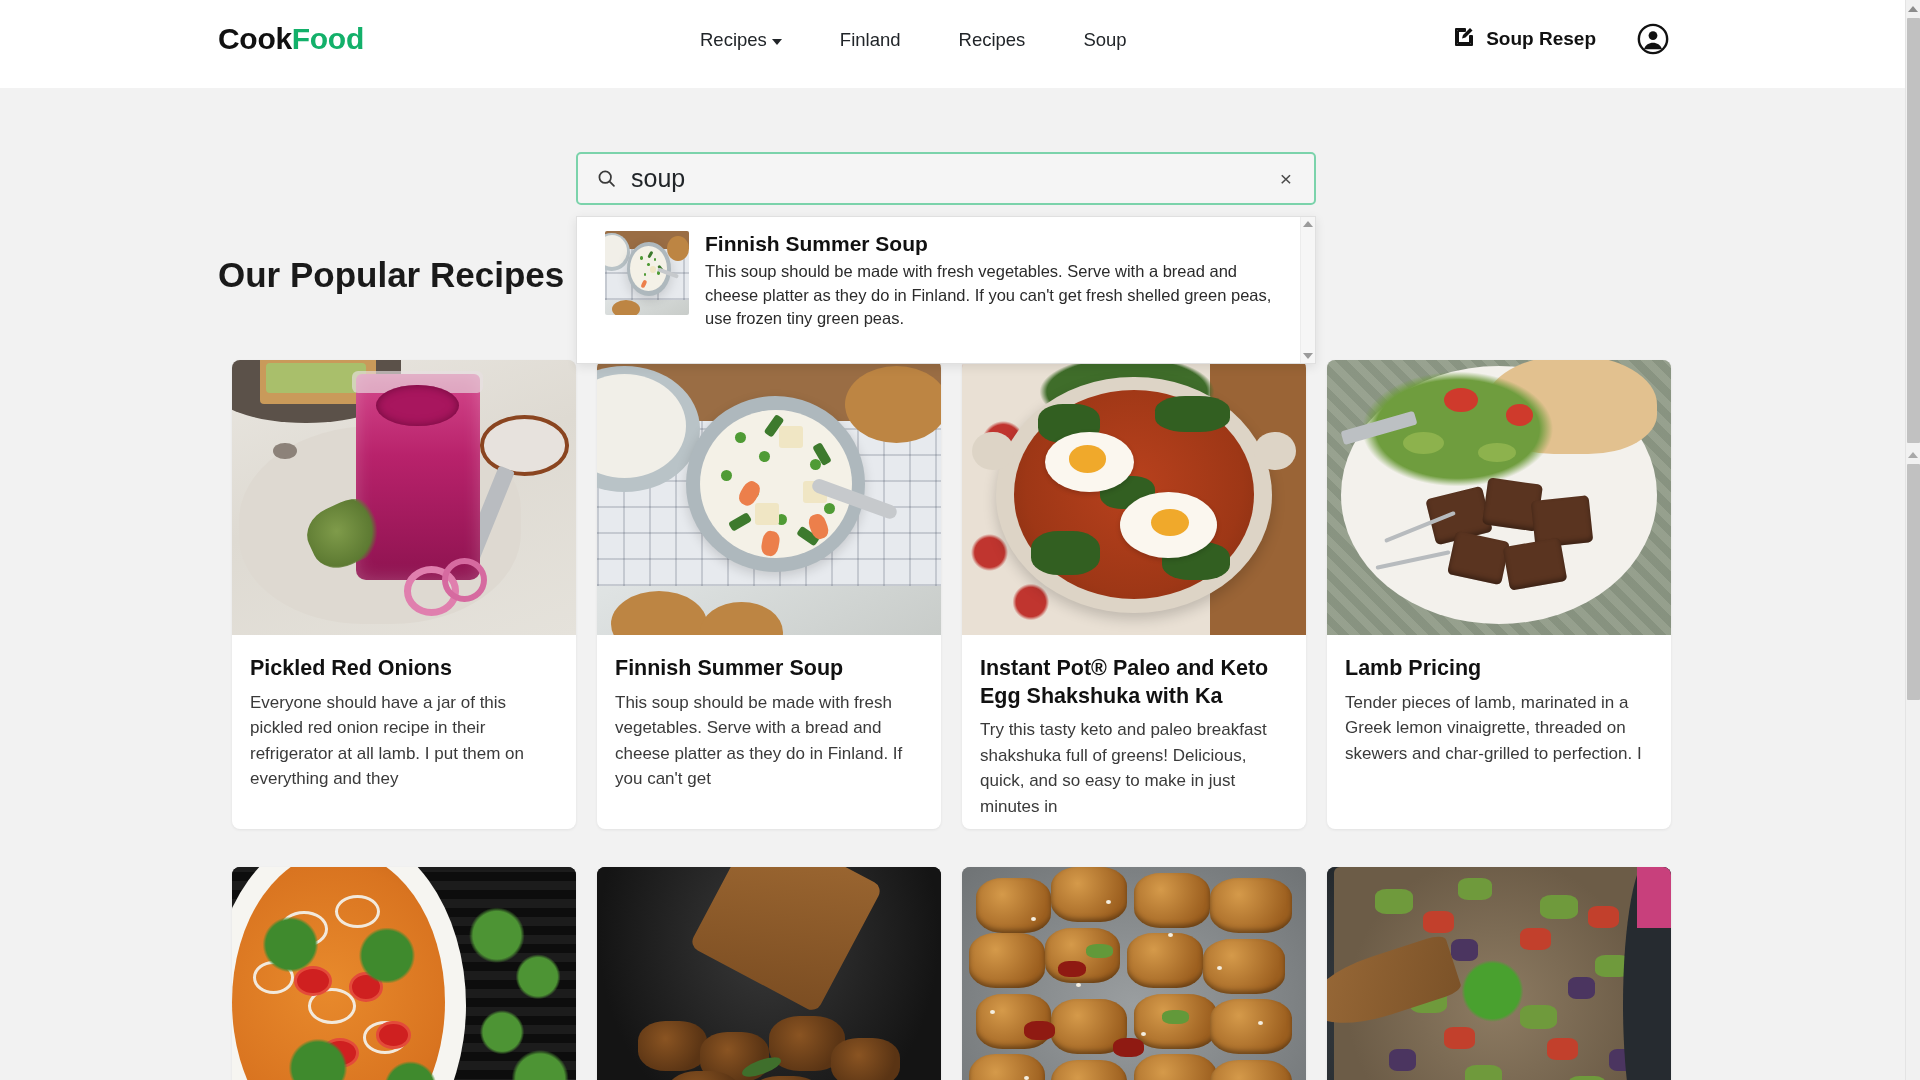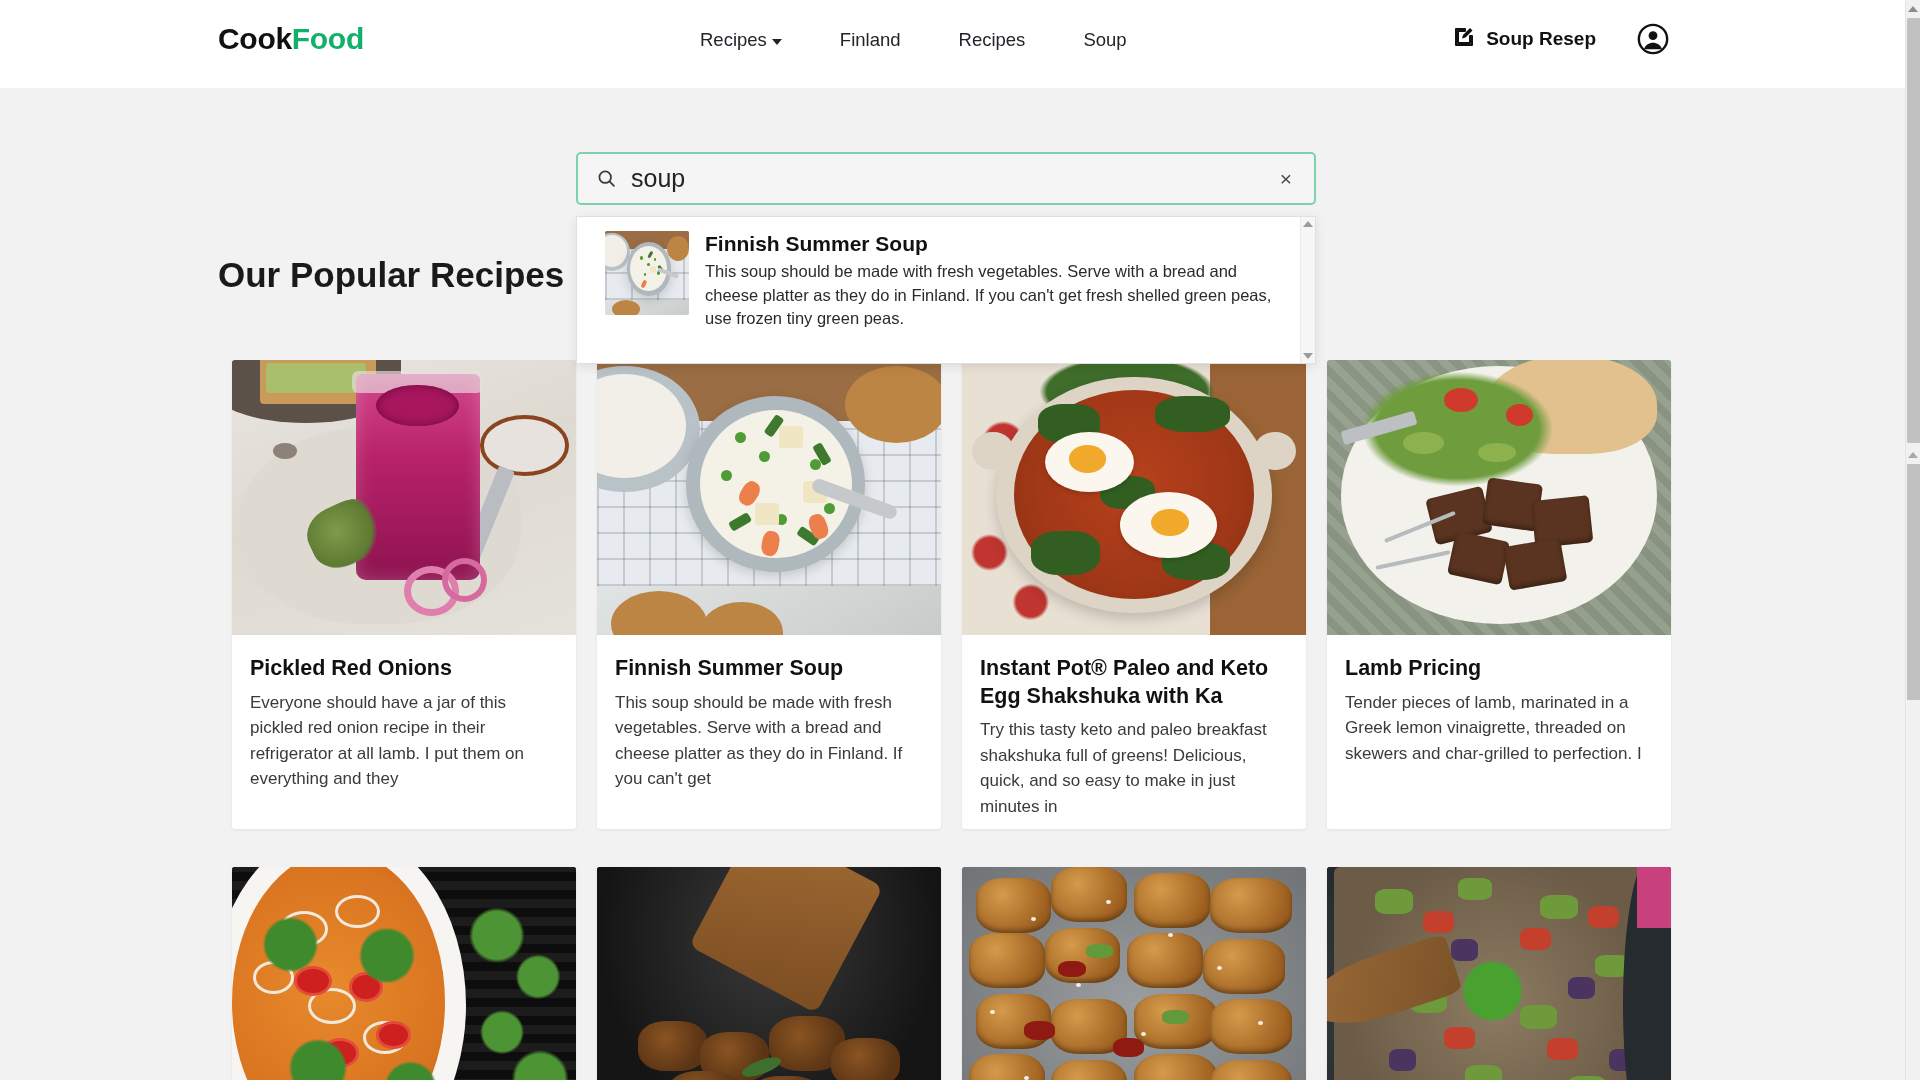--- a/index.html
+++ b/index.html
@@ -147,21 +147,21 @@
     position: absolute; top: 360px; left: 232px;
     width: 1440px;
     display: grid;
     grid-template-columns: repeat(4, 344px);
     column-gap: 21px;
     row-gap: 38px;
     z-index: 5;
   }
   .card {
     background: #ffffff;
-    border-radius: 3px;
+    border-radius: 8px;
     overflow: hidden;
     box-shadow: 0 1px 3px rgba(0,0,0,0.07);
   }
   .card-img {
     width: 344px; height: 275px;
     position: relative; overflow: hidden;
     background: #ddd;
   }
   .card-body { padding: 20px 18px 22px 18px; }
   .card-title {

